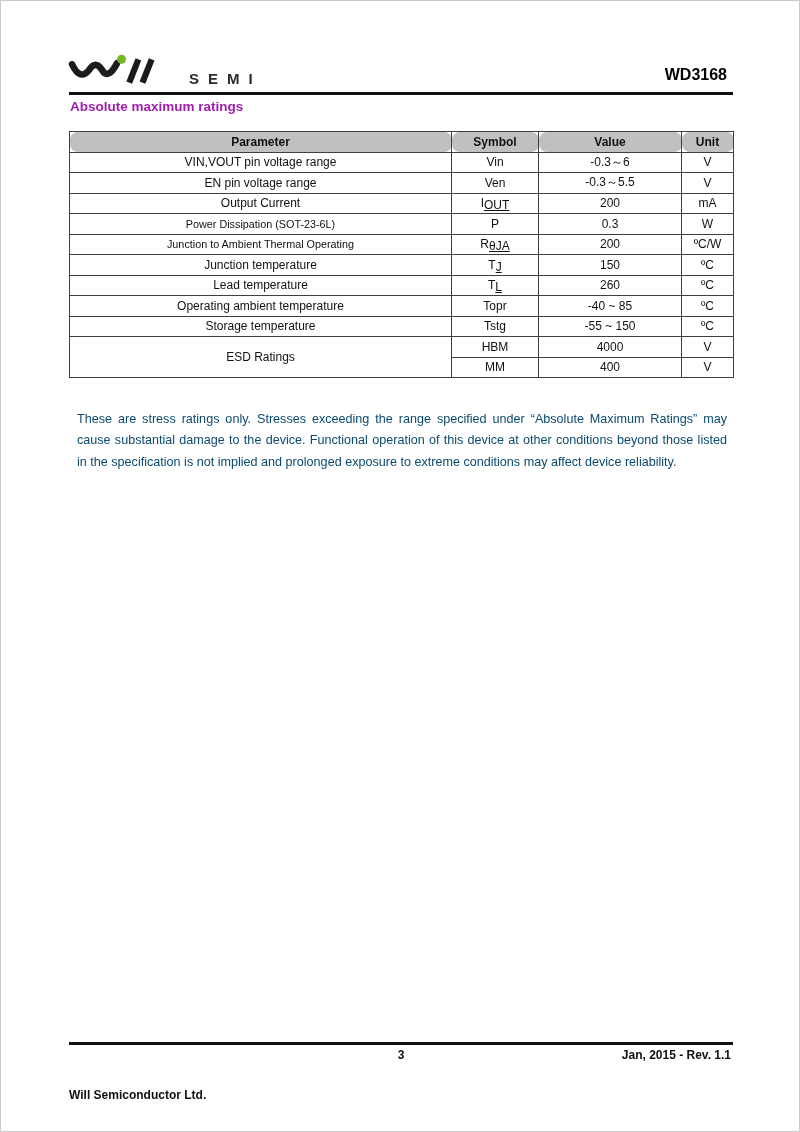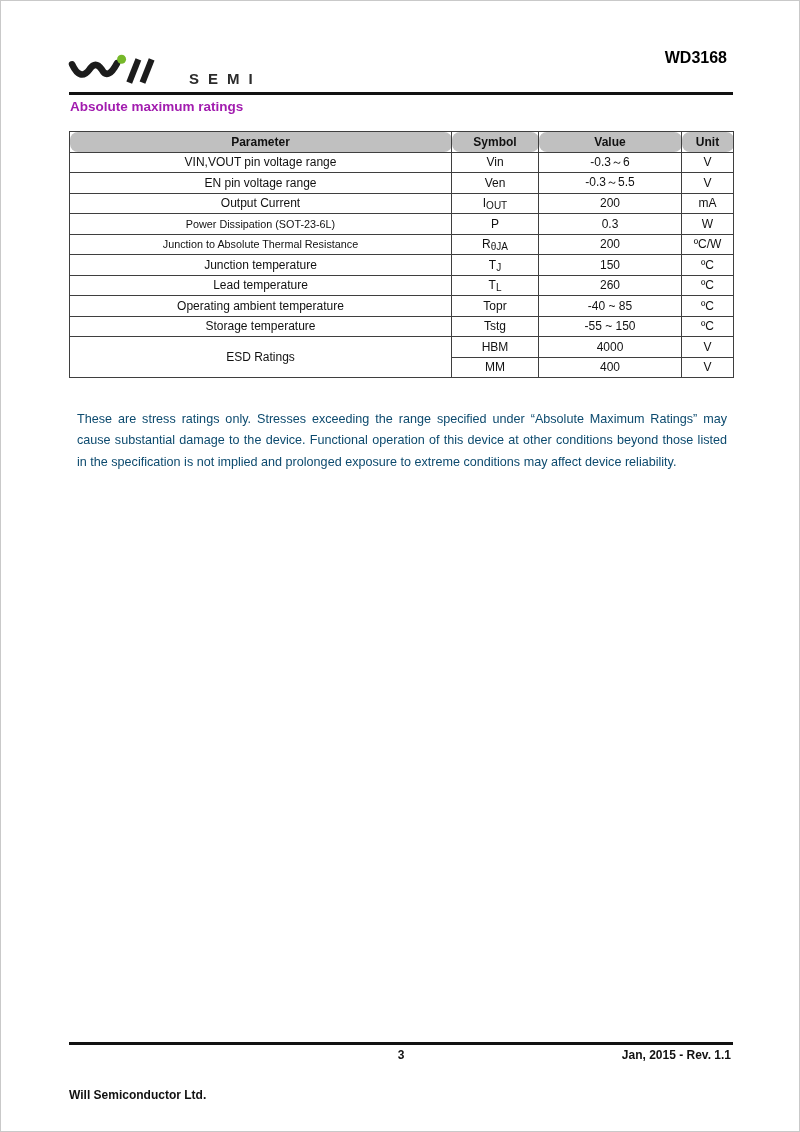--- a/index.html
+++ b/index.html
@@ -26,21 +26,21 @@
   .logo-mark { width: 102px; height: 37px; display: block; }
   .logo-semi {
     font-size: 15px;
     font-weight: bold;
     letter-spacing: 9px;
     color: #2b2b2b;
     padding-bottom: 3px;
   }
   .part-number {
     position: absolute;
-    top: 48px;
+    top: 65px;
     right: 72px;
     font-size: 16px;
     font-weight: bold;
     color: #000;
   }
   .header-rule {
     position: absolute;
     top: 91px;
     left: 68px;
     width: 664px;
@@ -81,25 +81,26 @@
     font-weight: bold;
     font-size: 12px;
     border-radius: 8px;
   }
   th.col-param, td.param {
     text-align: left;
     padding-left: 8px;
   }
   td.param.small { font-size: 10.8px; }
   td.sym sub {
-    font-size: 10px;
+    font-size: 12px;
     letter-spacing: 0;
     vertical-align: baseline;
     position: relative;
     bottom: -2px;
+    text-decoration: underline;
   }
   
   .note {
     position: absolute;
     top: 408px;
     left: 76px;
     width: 650px;
     margin: 0;
     font-size: 12.6px;
     line-height: 21.4px;
@@ -192,21 +193,21 @@
         <td>200</td>
         <td>mA</td>
       </tr>
       <tr>
         <td class="param small">Power Dissipation (SOT-23-6L)</td>
         <td class="sym"><span>P</span><sub></sub></td>
         <td>0.3</td>
         <td>W</td>
       </tr>
       <tr>
-        <td class="param small">Junction to Absolute Thermal Resistance</td>
+        <td class="param small">Junction to Ambient Thermal Operating</td>
         <td class="sym"><span>R</span><sub>θJA</sub></td>
         <td>200</td>
         <td>ºC/W</td>
       </tr>
       <tr>
         <td class="param">Junction temperature</td>
         <td class="sym"><span>T</span><sub>J</sub></td>
         <td>150</td>
         <td>ºC</td>
       </tr>

